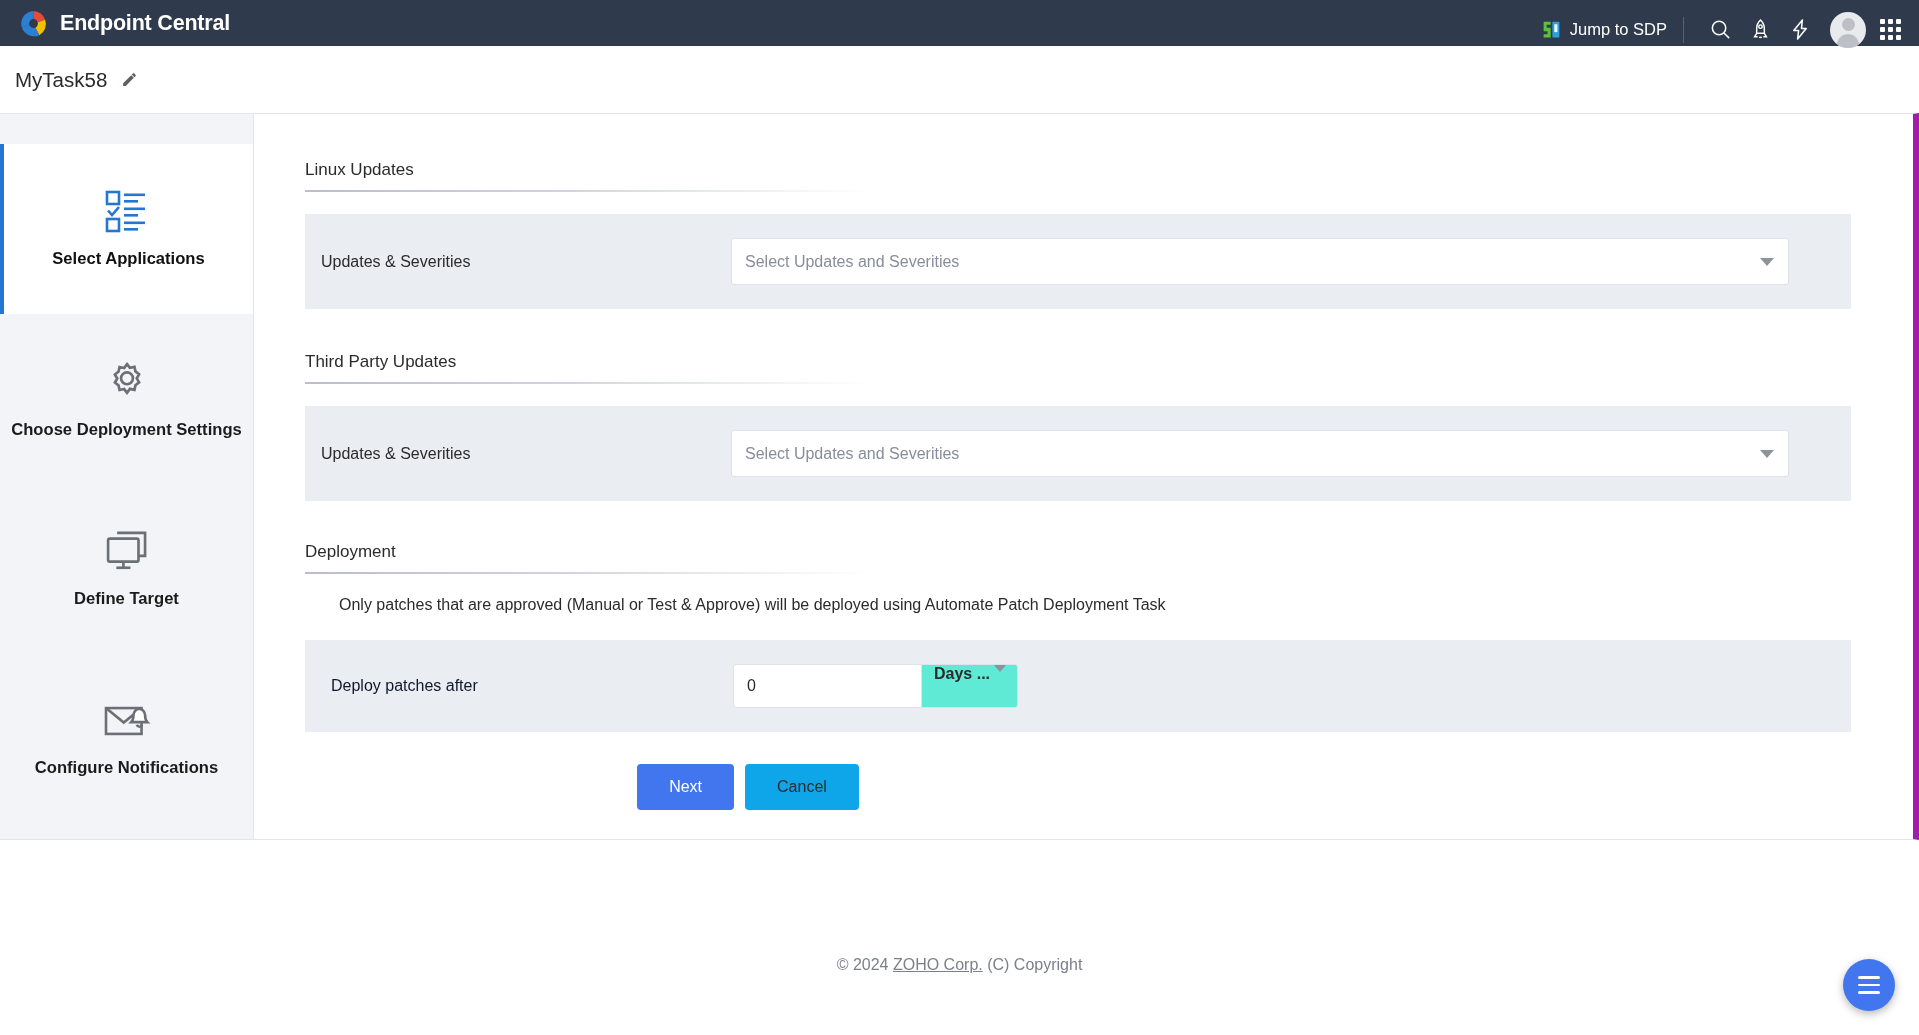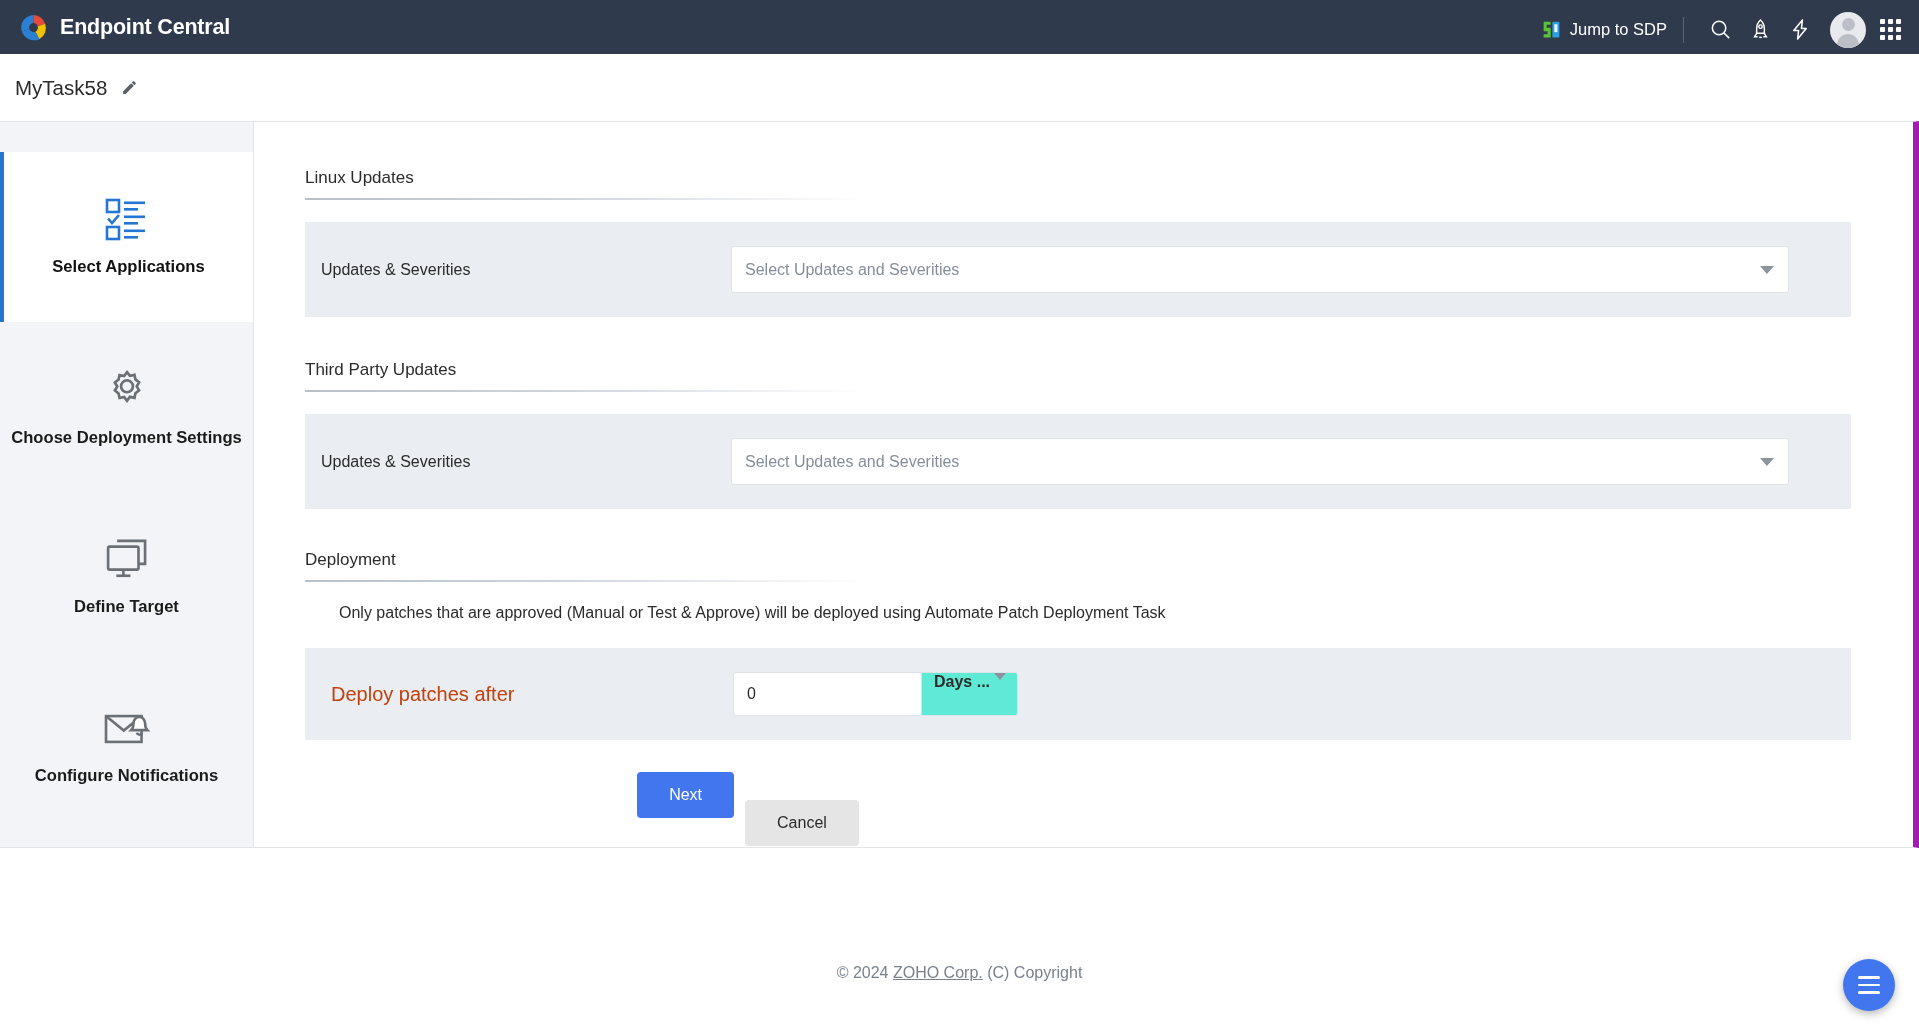--- a/index.html
+++ b/index.html
@@ -7,21 +7,21 @@
   html, body {
     margin: 0; padding: 0;
     width: 1919px; height: 1035px;
     background: #ffffff;
     font-family: "Liberation Sans", sans-serif;
     overflow: hidden;
   }
 
   
   .topnav {
-    height: 54px;
+    height: 46px;
     background: #2f3b4c;
     display: flex;
     align-items: center;
     padding: 0 0 0 18px;
     position: relative;
   }
   .brand {
     display: flex;
     align-items: center;
     gap: 11px;
@@ -249,22 +249,22 @@
     padding: 0 0 26px 34px;
   }
 
   .deploy-row {
     background: #eaedf1;
     display: flex;
     align-items: center;
     padding: 24px 0 24px 16px;
   }
   .deploy-label {
-    font-size: 20px;
-    color: #c2410c;
+    font-size: 16px;
+    color: #0f172a;
     width: 412px;
     flex: 0 0 412px;
     padding-left: 10px;
   }
   .stepper {
     display: flex;
     align-items: stretch;
     height: 44px;
     border-radius: 3px;
     overflow: hidden;
@@ -314,21 +314,21 @@
   .btn {
     font-family: "Liberation Sans", sans-serif;
     font-size: 16px;
     border-radius: 4px;
     border: none;
     cursor: pointer;
     height: 46px;
     padding: 0 32px;
   }
   .btn-primary { background: #4276ee; color: #ffffff; }
-  .btn-secondary { background: #e5e5e5; color: #2b2b2b; margin-top: 28px; }
+  .btn-secondary { background: #0ea5e9; color: #2b2b2b; }
 
   
   .footer {
     text-align: center;
     color: #7a818d;
     font-size: 16px;
     padding-top: 116px;
   }
   .footer a {
     color: #7a818d;

